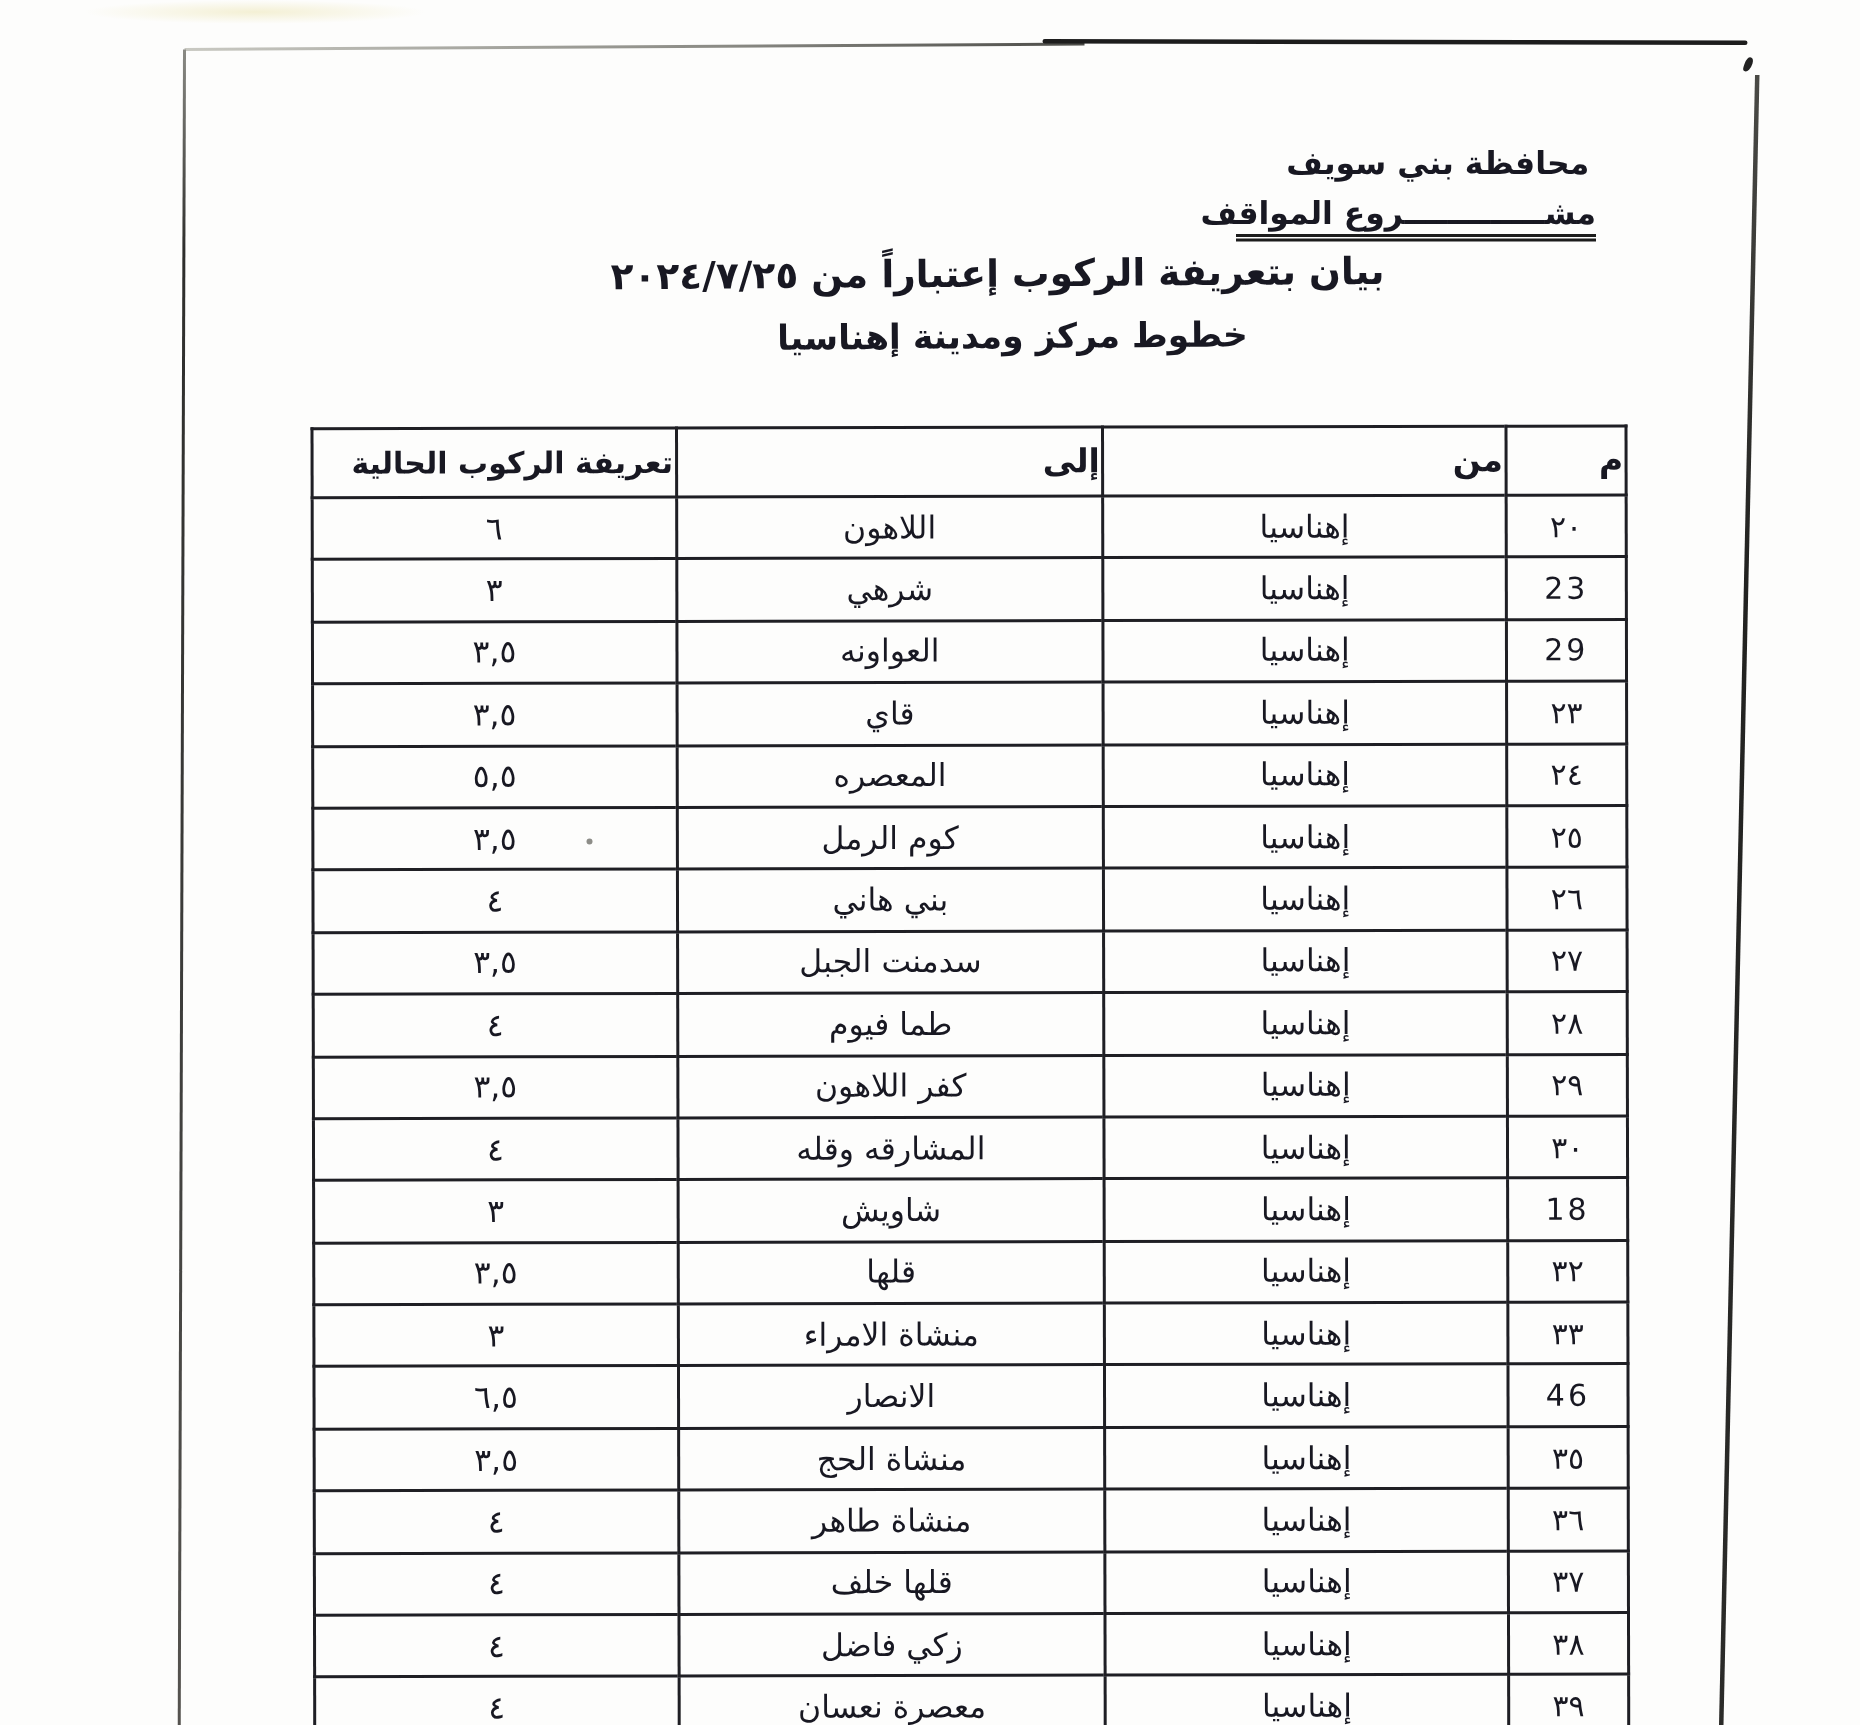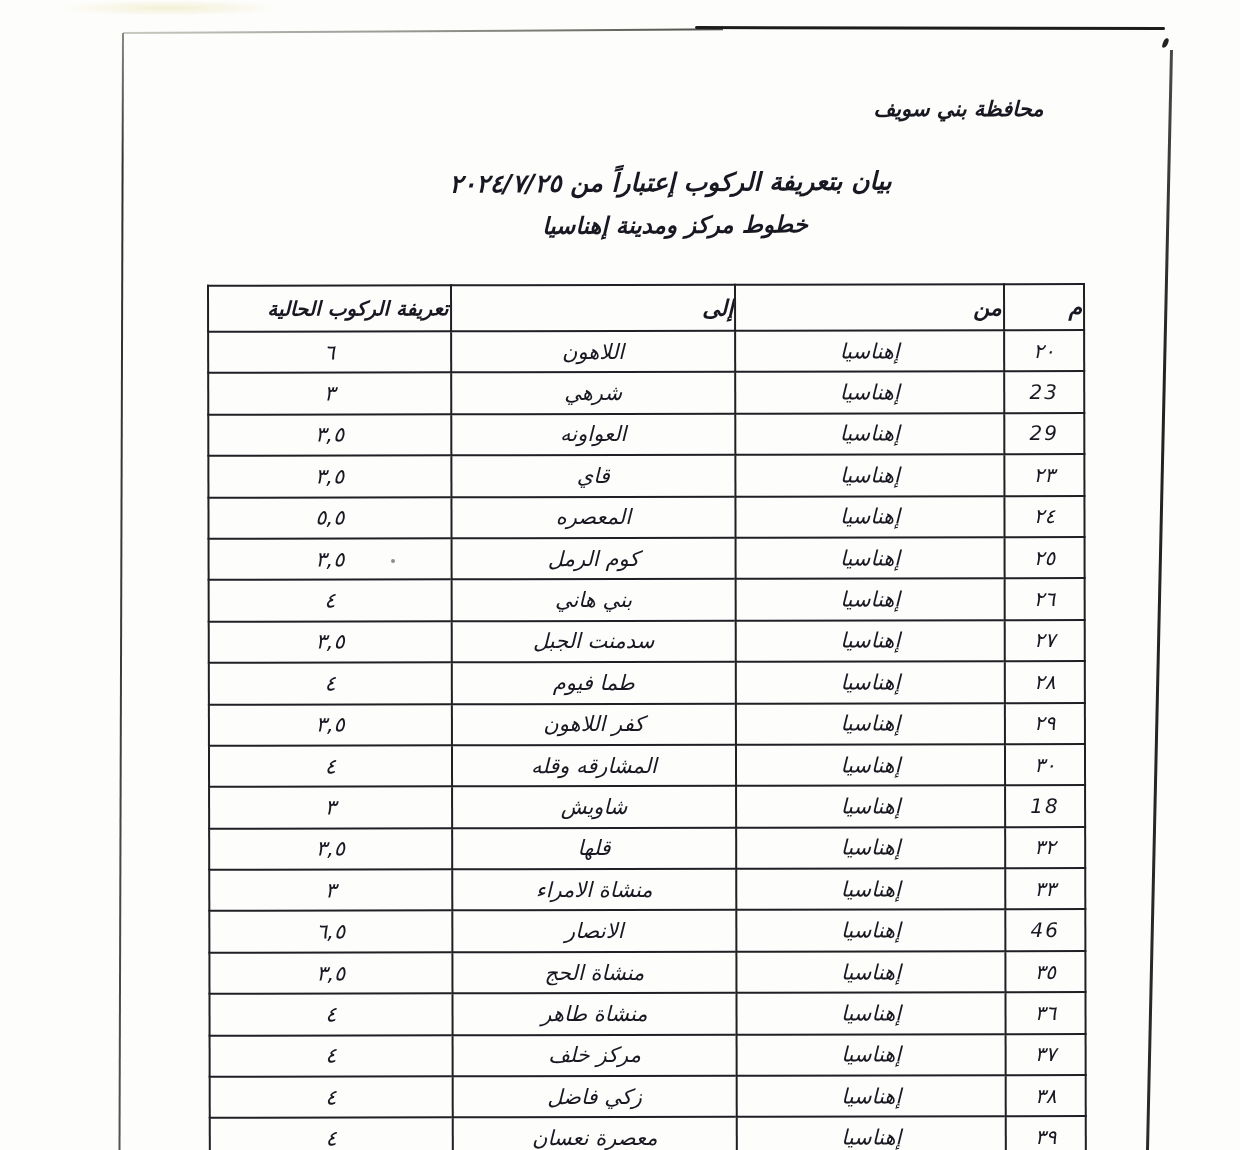--- a/index.html
+++ b/index.html
@@ -9,21 +9,20 @@
     font-family: "DejaVu Sans", sans-serif;
   }
   .page {
     position: relative;
     width: 1240px;
     height: 1150px;
     background: #fdfdfc;
     overflow: hidden;
     direction: rtl;
     color: #181822;
-    font-style: italic;
   }
   
   .scan-top-thin {
     position: absolute;
     left: 123px; top: 32px;
     width: 600px; height: 2px;
     background: linear-gradient(to right, #c9c9c2, #8a8a84 60%, #4c4c48);
     transform: rotate(-0.35deg);
     transform-origin: left center;
   }
@@ -152,20 +151,21 @@
 
   <div class="scan-smudge"></div>
   <div class="scan-top-thin"></div>
   <div class="scan-top-thick"></div>
   <div class="scan-left-line"></div>
   <div class="scan-right-line"></div>
   <div class="scan-comma"></div>
   <div class="scan-dot"></div>
 
   <div class="org-name">محافظة بني سويف</div>
+  <div class="dept-name">مشـــــــــــــروع المواقف</div>
   <div class="doc-title">بيان بتعريفة الركوب إعتباراً من ٢٠٢٤/٧/٢٥</div>
   <div class="doc-subtitle">خطوط مركز ومدينة إهناسيا</div>
 
   <div class="fare-table-wrap">
     <table class="fare-table">
       <colgroup>
         <col class="col-no">
           <col class="col-from">
           <col class="col-to">
           <col class="col-fare">
@@ -277,21 +277,21 @@
           </tr>
           <tr>
             <td class="cell-no">٣٦</td>
             <td class="cell-from">إهناسيا</td>
             <td class="cell-to">منشاة طاهر</td>
             <td class="cell-fare">٤</td>
           </tr>
           <tr>
             <td class="cell-no">٣٧</td>
             <td class="cell-from">إهناسيا</td>
-            <td class="cell-to">مركز خلف</td>
+            <td class="cell-to">قلها خلف</td>
             <td class="cell-fare">٤</td>
           </tr>
           <tr>
             <td class="cell-no">٣٨</td>
             <td class="cell-from">إهناسيا</td>
             <td class="cell-to">زكي فاضل</td>
             <td class="cell-fare">٤</td>
           </tr>
           <tr>
             <td class="cell-no">٣٩</td>

